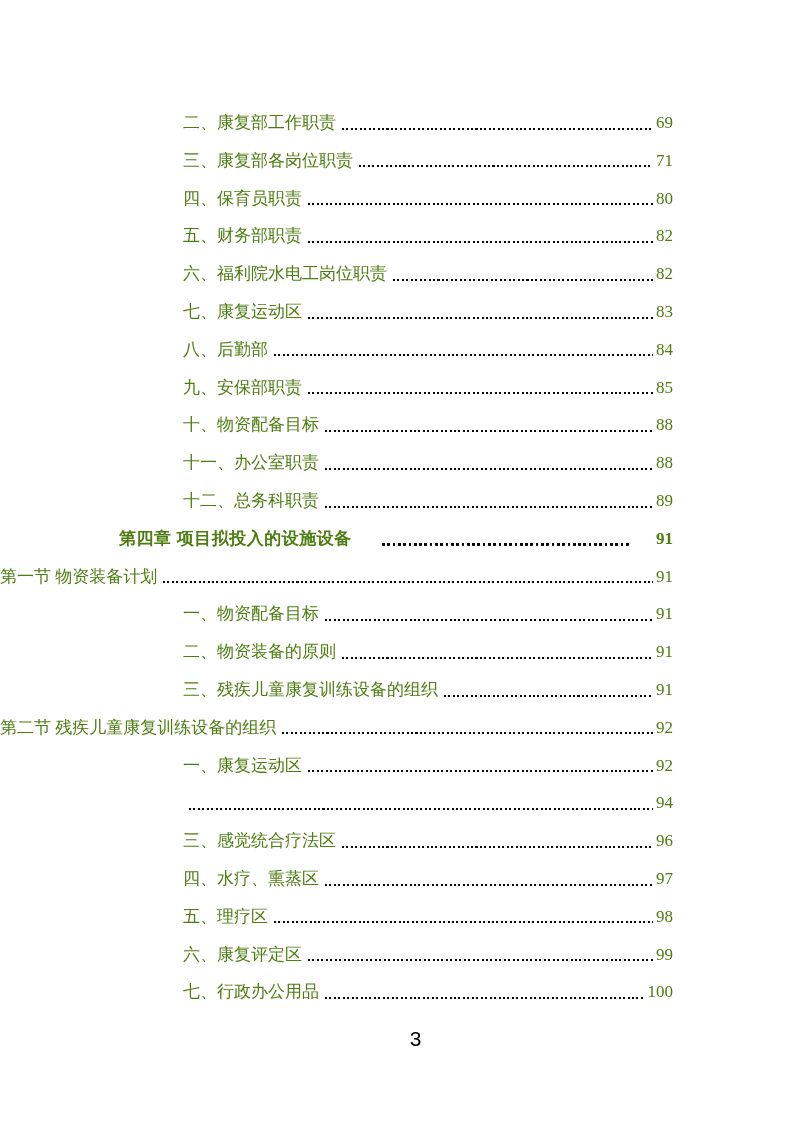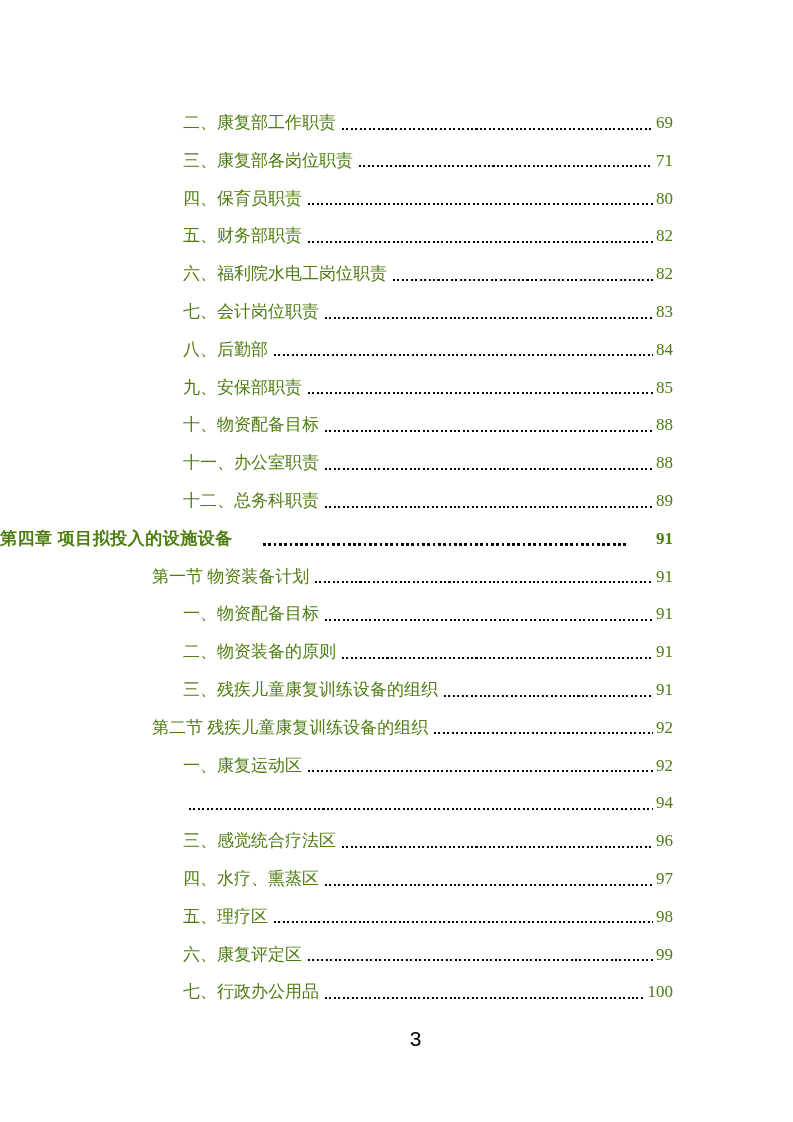--- a/index.html
+++ b/index.html
@@ -28,22 +28,22 @@
     height: 37.8px;
     line-height: 37.8px;
     font-size: 17px;
     color: #4d7c0f;
   }
   .toc-row .label {
     font-family: "Liberation Serif", "DejaVu Serif", serif;
     white-space: nowrap;
   }
   .toc-row.item    { padding-left: 183px; }
-  .toc-row.section { padding-left: 152px; }
-  .toc-row.chapter { font-weight: bold; gap: 24px; }
+  .toc-row.section { }
+  .toc-row.chapter { padding-left: 119px; font-weight: bold; gap: 24px; }
   .toc-row.chapter .label {
     font-family: "Liberation Sans", "DejaVu Sans", sans-serif;
     letter-spacing: 0.5px;
   }
   .leader {
     flex: 1 1 auto;
     margin: 0 3px 0 6px;
     background-image: repeating-linear-gradient(to right, #050505 0 2px, transparent 2px 4.45px);
     background-size: 100% 2.2px;
     background-repeat: no-repeat;
@@ -97,21 +97,21 @@
         <span class="label">五、财务部职责</span>
         <span class="leader"></span>
         <span class="pagenum">82</span>
       </div>
       <div class="toc-row item">
         <span class="label">六、福利院水电工岗位职责</span>
         <span class="leader"></span>
         <span class="pagenum">82</span>
       </div>
       <div class="toc-row item">
-        <span class="label">七、会计岗位职责</span>
+        <span class="label">七、康复运动区</span>
         <span class="leader"></span>
         <span class="pagenum">83</span>
       </div>
       <div class="toc-row item">
         <span class="label">八、后勤部</span>
         <span class="leader"></span>
         <span class="pagenum">84</span>
       </div>
       <div class="toc-row item">
         <span class="label">九、安保部职责</span>

